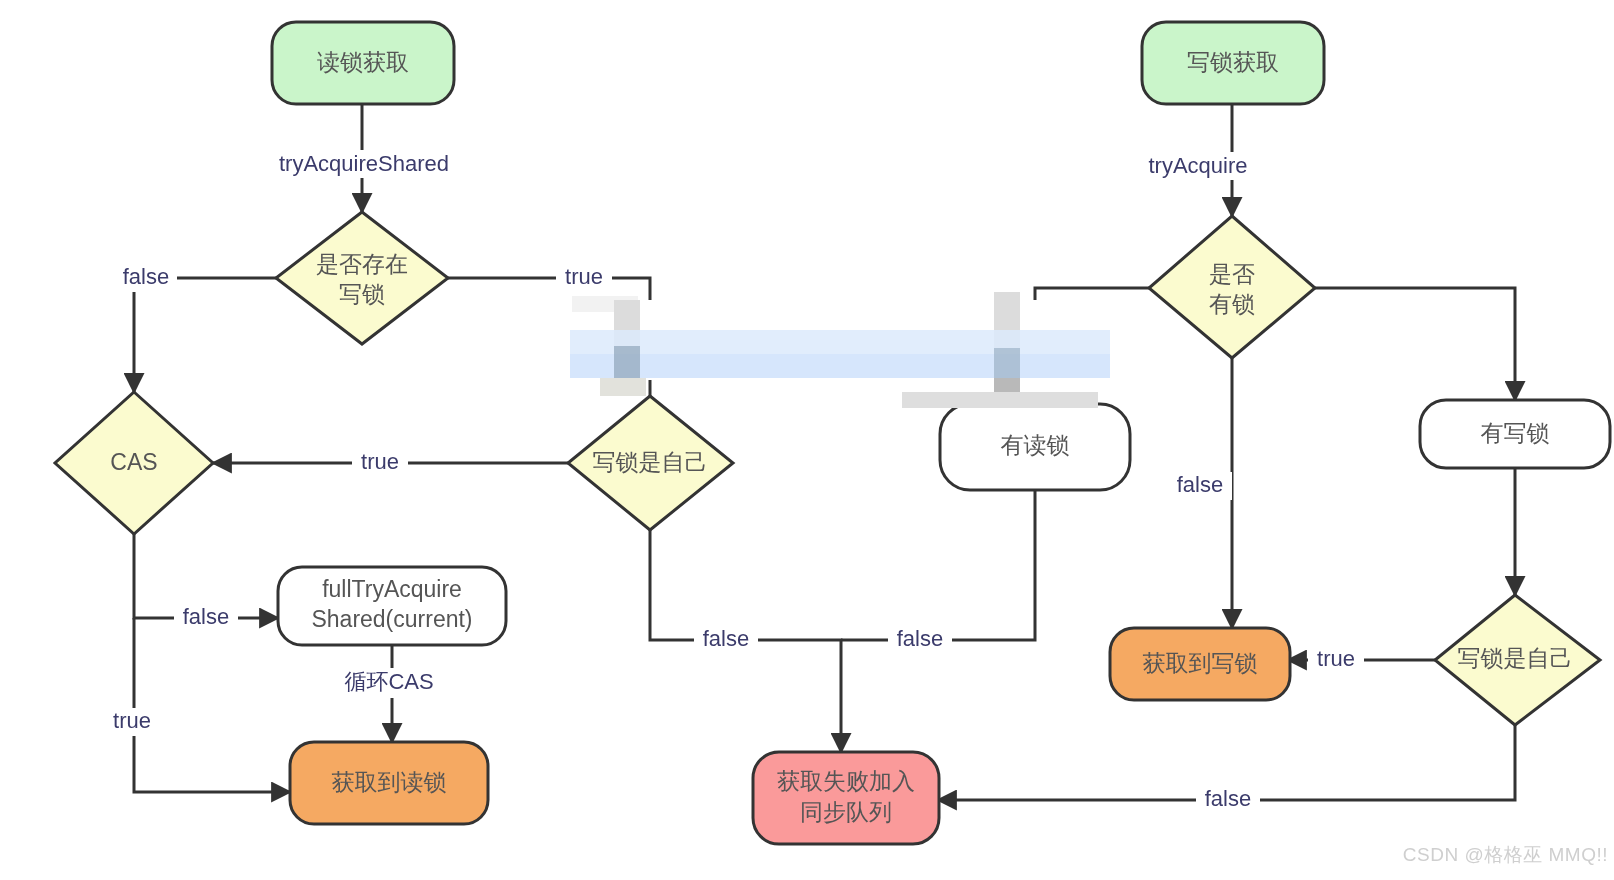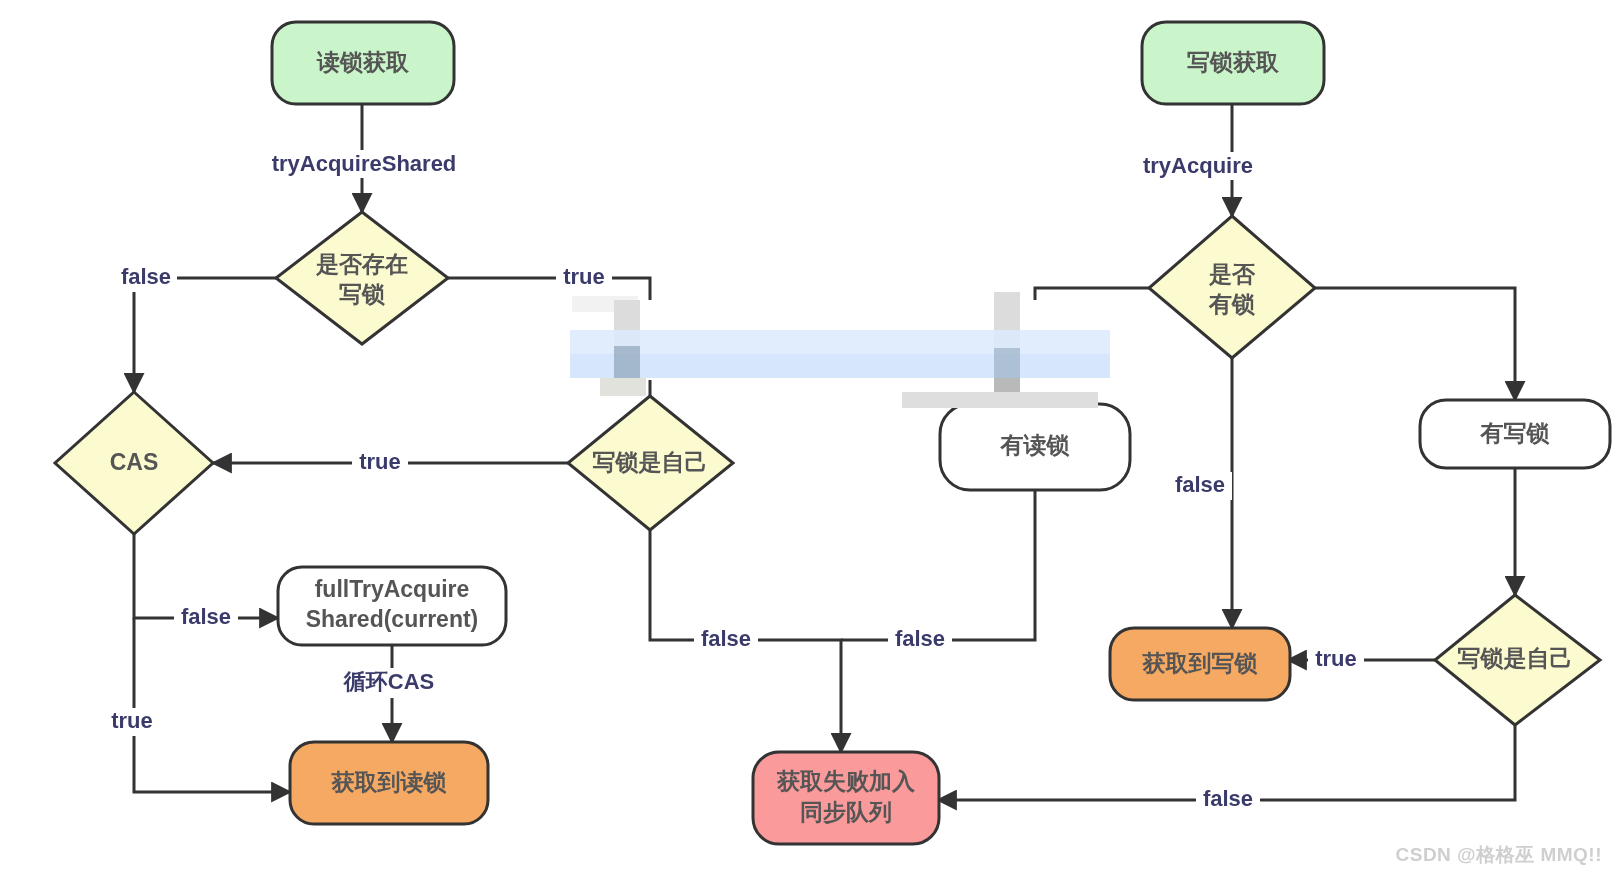--- a/index.html
+++ b/index.html
@@ -1,25 +1,25 @@
 <!DOCTYPE html>
 <html><head>
 <meta charset="utf-8">
 <style>
   html,body{margin:0;padding:0;background:#ffffff;}
   body{width:1614px;height:880px;overflow:hidden;font-family:"Liberation Sans",sans-serif;}
-  #stage{position:relative;width:1614px;height:880px;background:#ffffff;font-weight:bold;}
+  #stage{position:relative;width:1614px;height:880px;background:#ffffff;}
   svg#flow{position:absolute;left:0;top:0;width:1614px;height:880px;}
   .nodeText{font-family:"Liberation Sans",sans-serif;font-size:23px;fill:#555555;
             dominant-baseline:middle;text-anchor:middle;}
   .edgeLabel{font-family:"Liberation Sans",sans-serif;font-size:22px;fill:#3b3b6b;
              dominant-baseline:middle;text-anchor:middle;}
   .edge{fill:none;stroke:#333333;stroke-width:3;}
   .shape{stroke:#333333;stroke-width:3;}
-  .watermark{position:absolute;right:12px;bottom:12px;font-family:"Liberation Sans",sans-serif;
+  .watermark{position:absolute;right:6px;bottom:12px;font-family:"Liberation Sans",sans-serif;
              font-size:19px;color:#cfcfcf;letter-spacing:.5px;white-space:nowrap;}
   .blur-band{position:absolute;background:#d9e9fb;opacity:.85;}
   .blur-band.b1{left:570px;top:330px;width:540px;height:24px;background:#dceafc;}
   .blur-band.b2{left:570px;top:354px;width:540px;height:24px;background:#cfe2fb;}
   .blur-grey{position:absolute;background:#d8d8d8;}
   .bg1{left:614px;top:300px;width:26px;height:46px;background:#dcdcdc;}
   .bg2{left:614px;top:346px;width:26px;height:32px;background:#93a8bd;opacity:.75;}
   .bg3{left:600px;top:378px;width:46px;height:18px;background:#e2e2dc;}
   .bg4{left:994px;top:292px;width:26px;height:56px;background:#dcdcdc;}
   .bg5{left:994px;top:348px;width:26px;height:30px;background:#9bb0c6;opacity:.7;}

